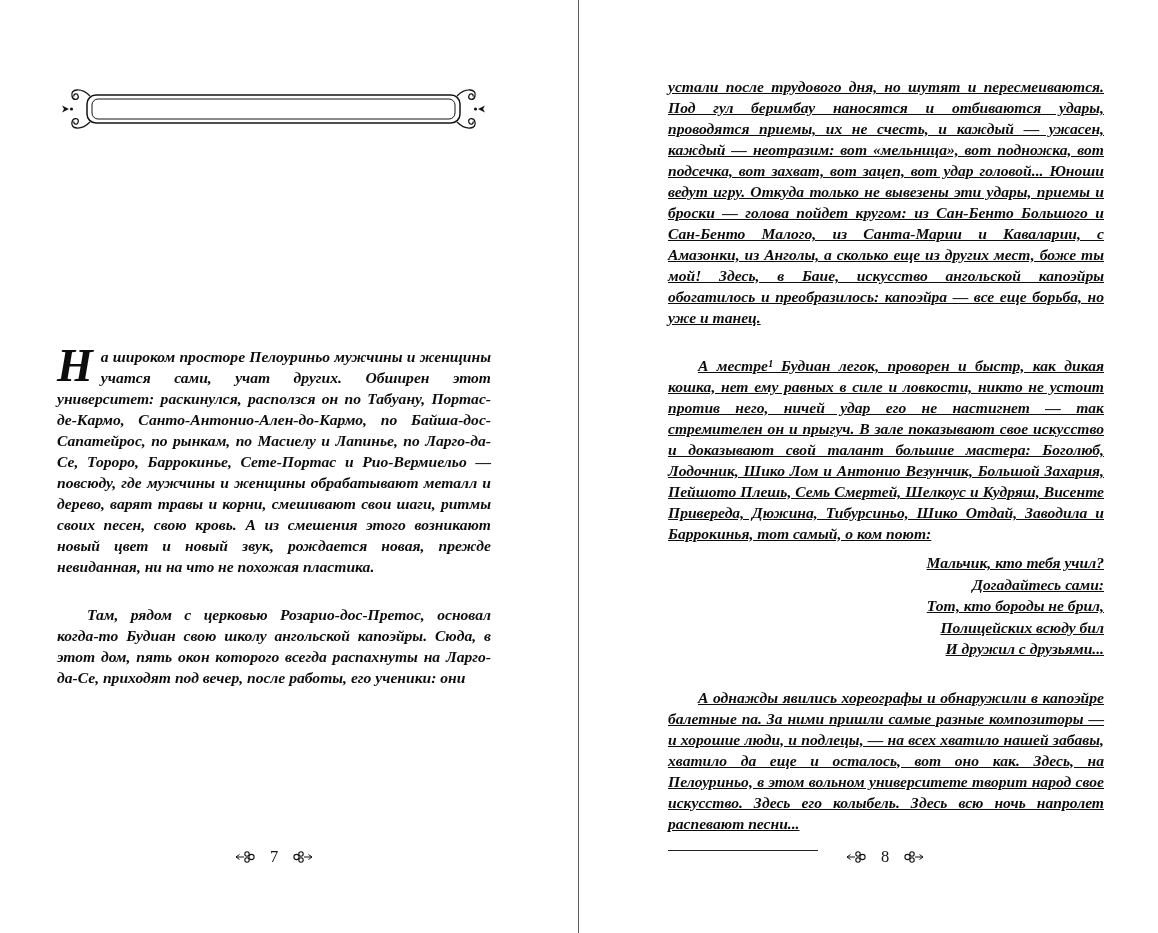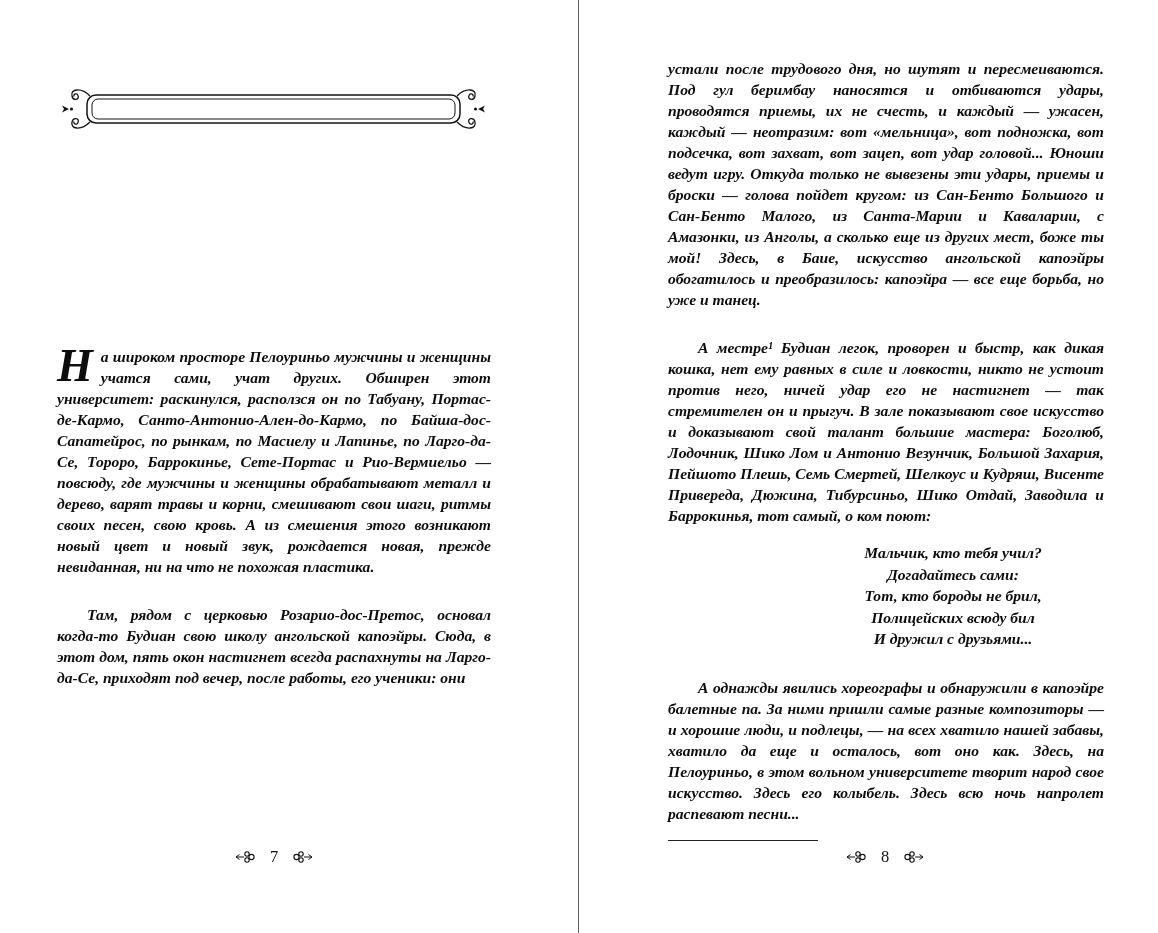--- a/index.html
+++ b/index.html
@@ -14,39 +14,39 @@
     background:#ffffff; overflow:hidden;
   }
   .gutter {
     position:absolute; left:578px; top:0; width:1px; height:933px;
     background:#5c5c5c;
   }
   .ornament-frame { position:absolute; left:57px; top:86px; width:433px; height:46px; }
   .ornament-frame svg { display:block; }
 
   .left-text  { position:absolute; left:57px;  top:346px; width:434px; }
-  .right-text { position:absolute; left:668px; top:58px;  width:436px; }
+  .right-text { position:absolute; left:668px; top:76px;  width:436px;text-decoration:underline; }
 
   .body {
     font-style:italic; font-weight:bold;
     font-size:15.6px; line-height:21px;
     text-align:justify; color:#0d0d0d;
   }
   .indent { text-indent:30px;margin-top:27px; }
 
   .dropcap {
     float:left; font-style:italic; font-weight:bold;
     font-size:46px; line-height:36px; padding:2px 8px 0 0;
   }
 
   .verse {
     font-style:italic; font-weight:bold;
     font-size:15.6px; line-height:21.5px;
-    white-space:pre-line; text-align:center;
-    margin:16px 0 16px 120px; color:#0d0d0d;
+    white-space:pre-line; text-align:right;
+    margin:8px 0 16px 120px; color:#0d0d0d;
   }
   .verse-right { margin-left:134px; }
 
   .footnote-rule {
     width:150px; border-top:1px solid #222;
     margin-top:16px; margin-bottom:7px;
   }
   .footnote {
     font-size:13.6px; line-height:18.5px;
     text-align:justify; color:#111;
@@ -87,21 +87,21 @@
         <g id="finialL" fill="#141414">
           <path d="M12,23 l-7,-3.5 2,3.5 -2,3.5 z"></path>
           <circle cx="14.5" cy="23" r="1.6"></circle>
         </g>
         <use href="#finialL" transform="translate(433,0) scale(-1,1)"></use>
       </svg>
     </div>
 
     <div class="left-text">
       <p class="body"><span class="dropcap">Н</span><span>а широком просторе Пелоуриньо мужчины и женщины учатся сами, учат других. Обширен этот университет: раскинулся, расползся он по Табуану, Портас-де-Кармо, Санто-Антонио-Ален-до-Кармо, по Байша-дос-Сапатейрос, по рынкам, по Масиелу и Лапинье, по Ларго-да-Се, Тороро, Баррокинье, Сете-Портас и Рио-Вермиельо — повсюду, где мужчины и женщины обрабатывают металл и дерево, варят травы и корни, смешивают свои шаги, ритмы своих песен, свою кровь. А из смешения этого возникают новый цвет и новый звук, рождается новая, прежде невиданная, ни на что не похожая пластика.</span></p>
-      <p class="body indent">Там, рядом с церковью Розарио-дос-Претос, основал когда-то Будиан свою школу ангольской капоэйры. Сюда, в этот дом, пять окон настигнет всегда распахнуты на Ларго-да-Се, приходят под вечер, после работы, его ученики: они</p>
+      <p class="body indent">Там, рядом с церковью Розарио-дос-Претос, основал когда-то Будиан свою школу ангольской капоэйры. Сюда, в этот дом, пять окон которого всегда распахнуты на Ларго-да-Се, приходят под вечер, после работы, его ученики: они</p>
     </div>
 
     <div class="footer footer-left">
       <span class="fleuron">
         <svg width="22" height="14" viewBox="0 0 22 14">
           <circle cx="13" cy="4" r="2.2" fill="none" stroke="#111" stroke-width="1.1"></circle>
           <circle cx="13" cy="10" r="2.2" fill="none" stroke="#111" stroke-width="1.1"></circle>
           <circle cx="17.5" cy="7" r="2.6" fill="none" stroke="#111" stroke-width="1.1"></circle>
           <path d="M10,7 H2 M5.5,4.5 L2,7 l3.5,2.5" stroke="#111" stroke-width="1" fill="none"></path>
         </svg>

